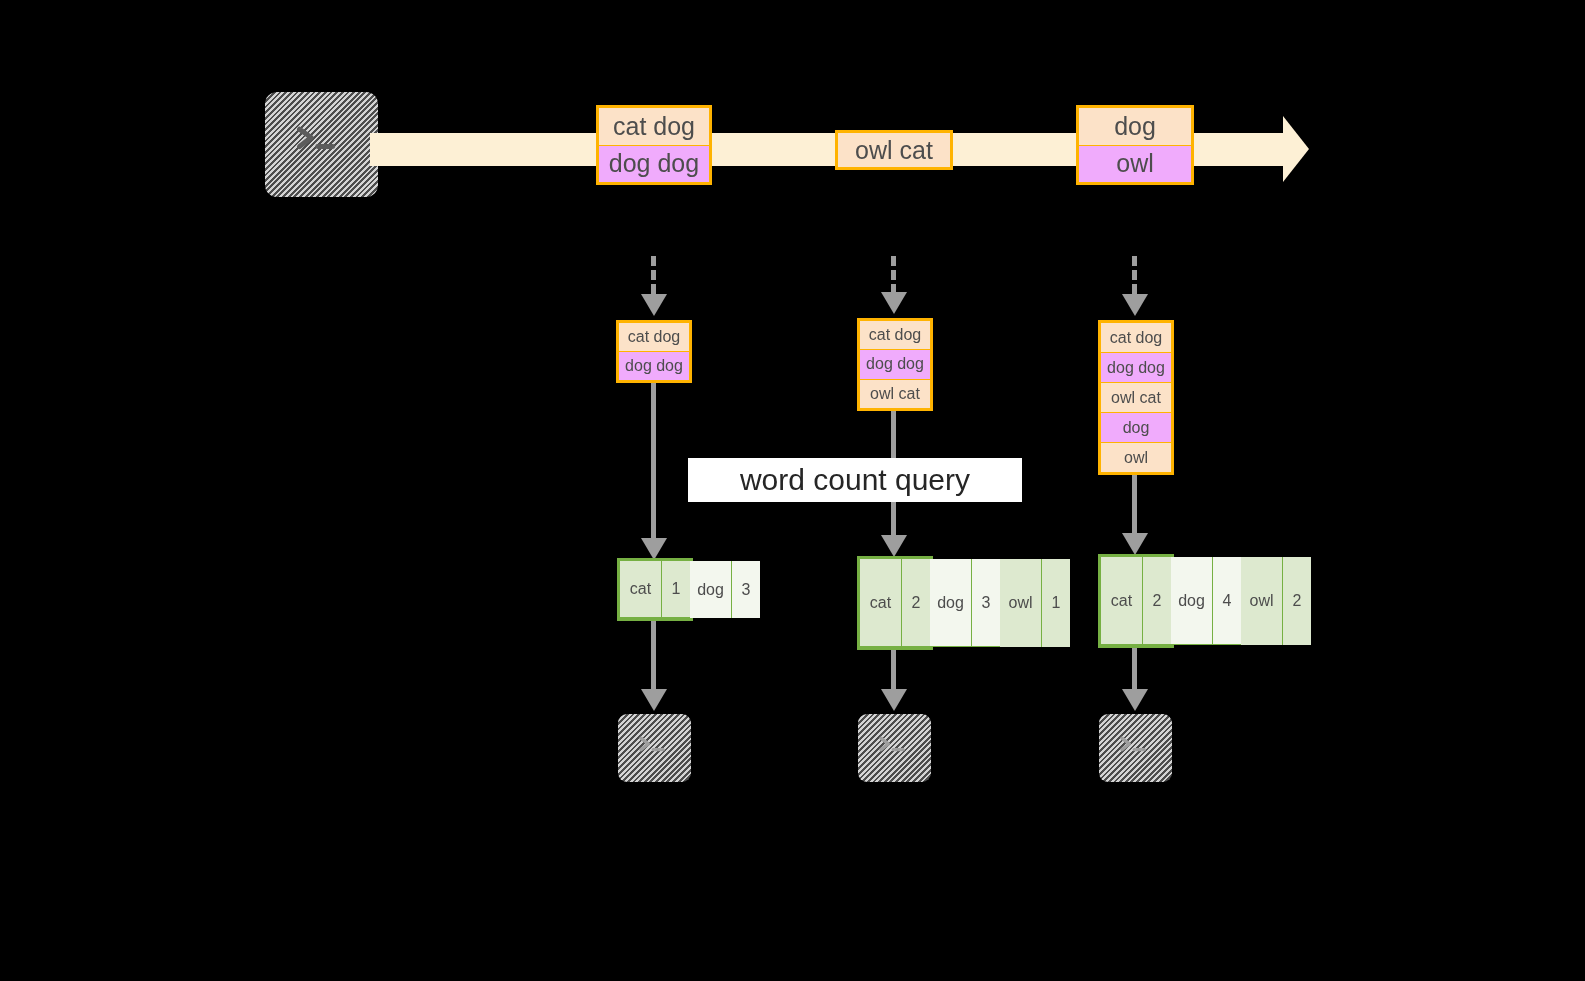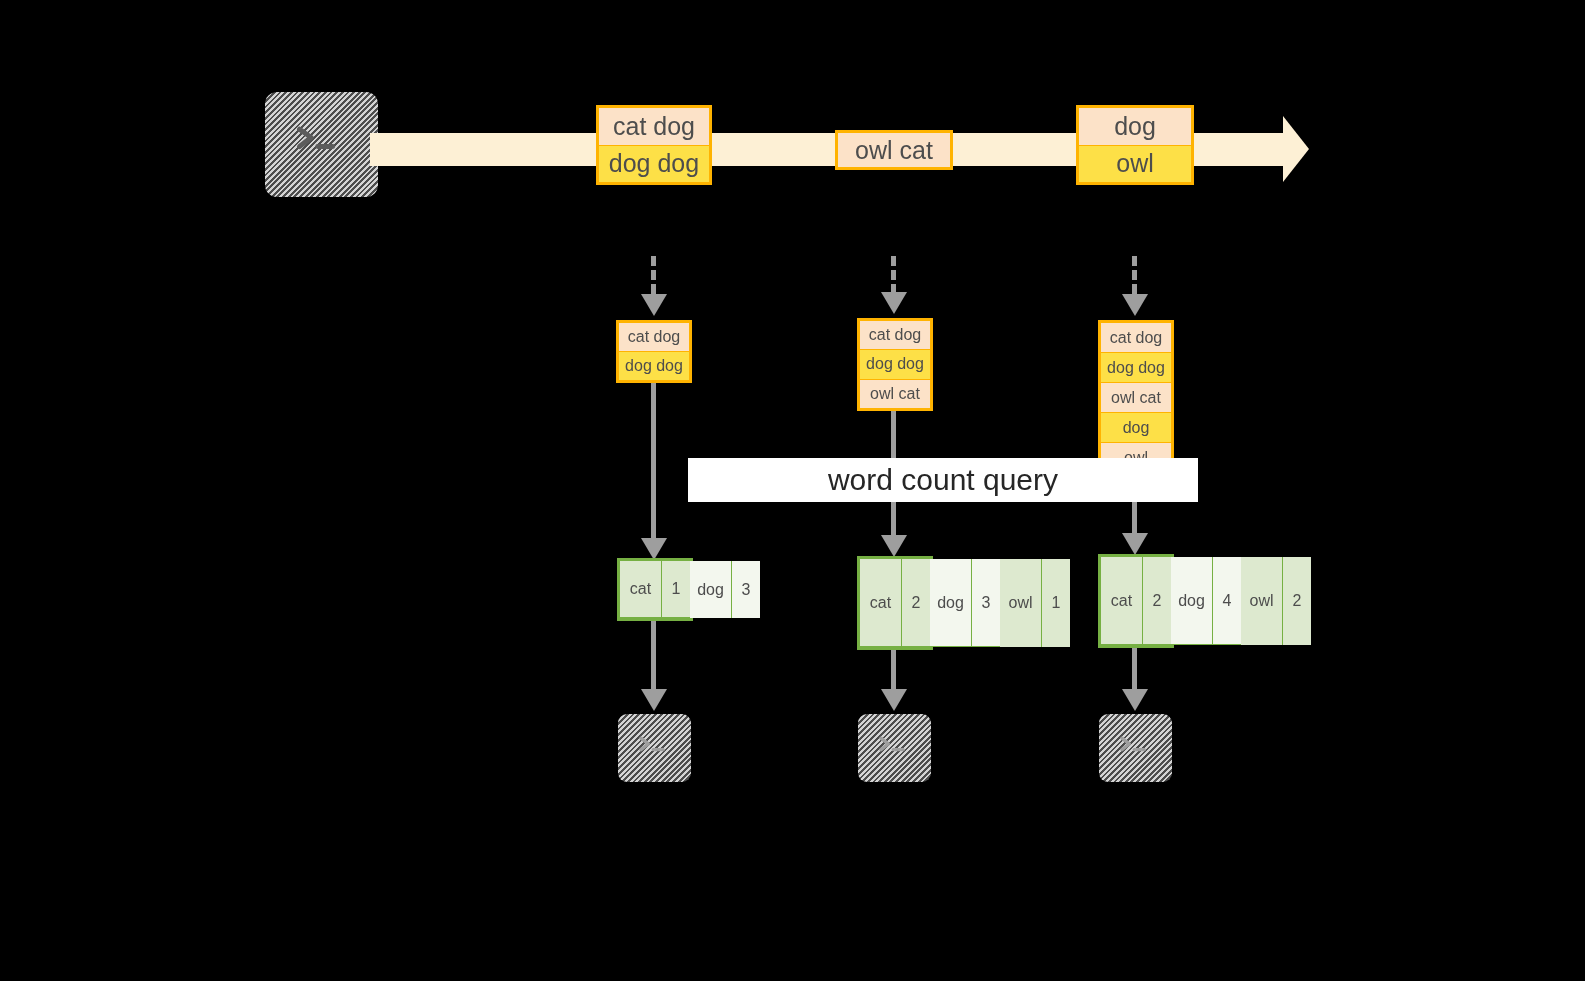--- a/index.html
+++ b/index.html
@@ -68,21 +68,21 @@
     display: flex;
     flex-direction: column;
   }
   .ocell {
     box-sizing: border-box;
     flex: 1 1 auto;
     display: flex;
     align-items: center;
     justify-content: center;
     color: #4d4d4d;
-    background: #fde047;
+    background: #f0abfc;
     border-bottom: 1.5px solid #ffb300;
     white-space: nowrap;
   }
   .ocell:last-child { border-bottom: none; }
   .ocell.shade { background: #fce2c8; }
 
   .obox.big .ocell { font-size: 25px; }
   .obox.mini .ocell { font-size: 16px; }
 
   
@@ -279,17 +279,17 @@
   <div class="conn" style="left:1132px; top:648px; height:41px;"></div>
   <div class="conn-head" style="left:1122px; top:689px;"></div>
 
   <div class="term small" style="left:1099px; top:714px; width:73px; height:68px;">
     <svg class="term-glyph" viewBox="0 0 73 68">
       <path d="M20 22 L29 29 L20 36" fill="none" stroke="#9e9e9e" stroke-width="4" stroke-linecap="round" stroke-linejoin="round"></path>
       <line x1="35" y1="36" x2="47" y2="36" stroke="#9e9e9e" stroke-width="4" stroke-linecap="round"></line>
     </svg>
   </div>
 
-  <div class="query-band" style="left:688px; top:458px; width:510px; height:44px;">
+  <div class="query-band" style="left:688px; top:458px; width:334px; height:44px;">
     <span class="query-text">word count query</span>
   </div>
 
 </div>
 
 </body></html>

